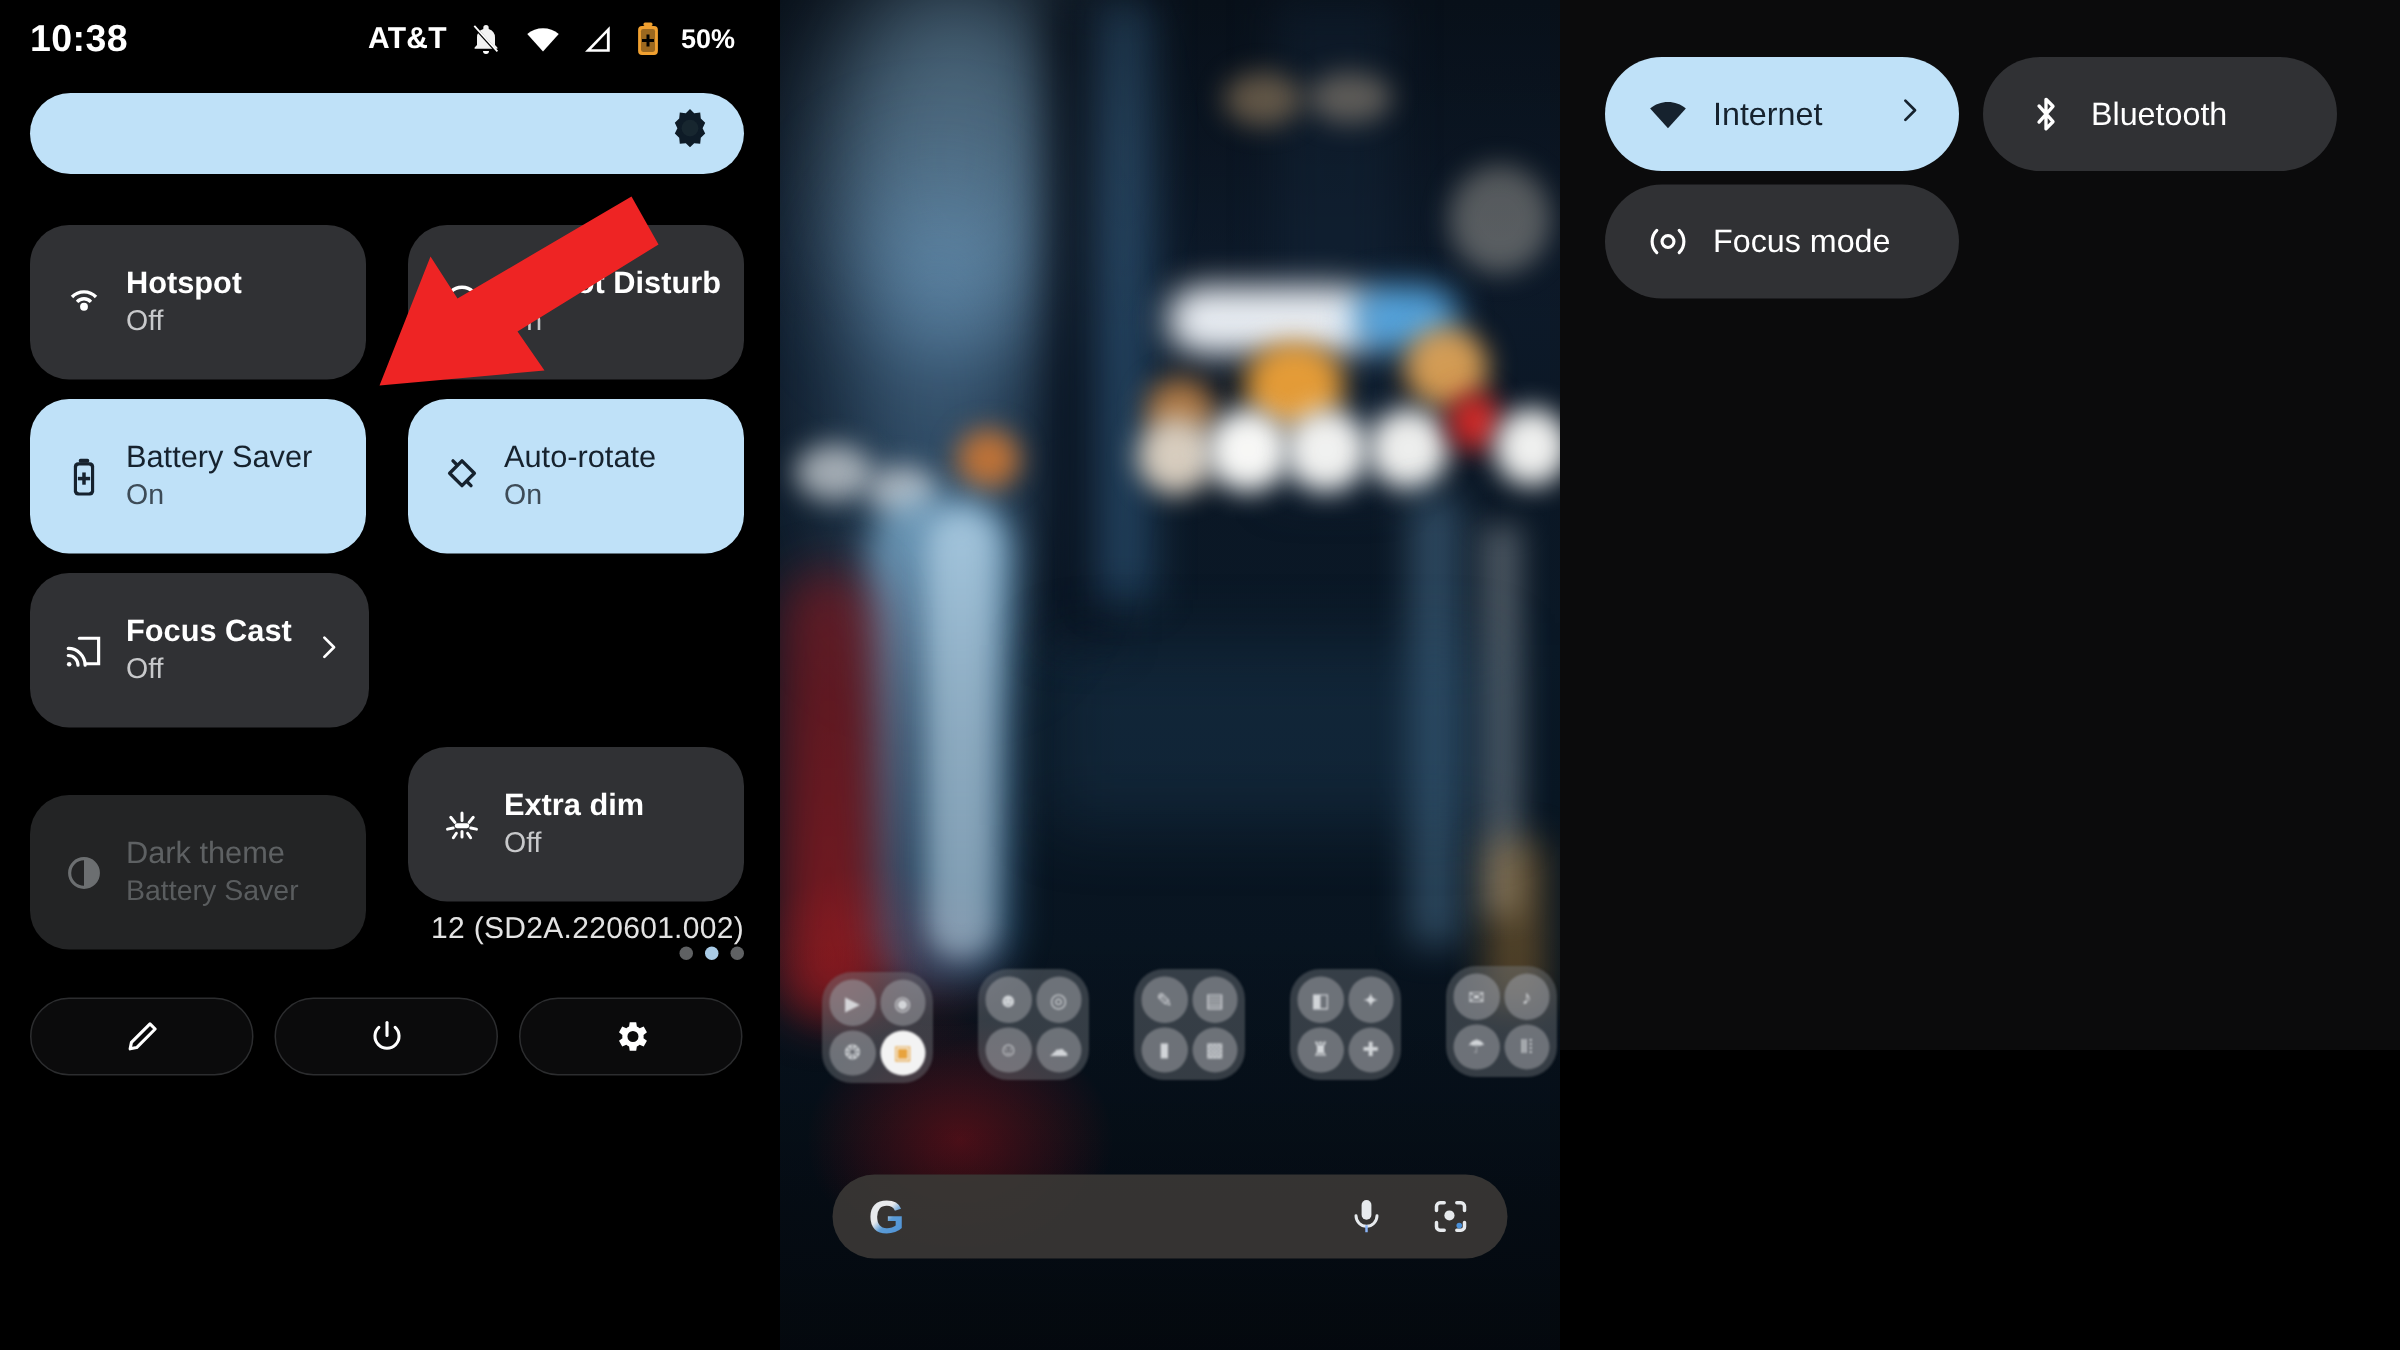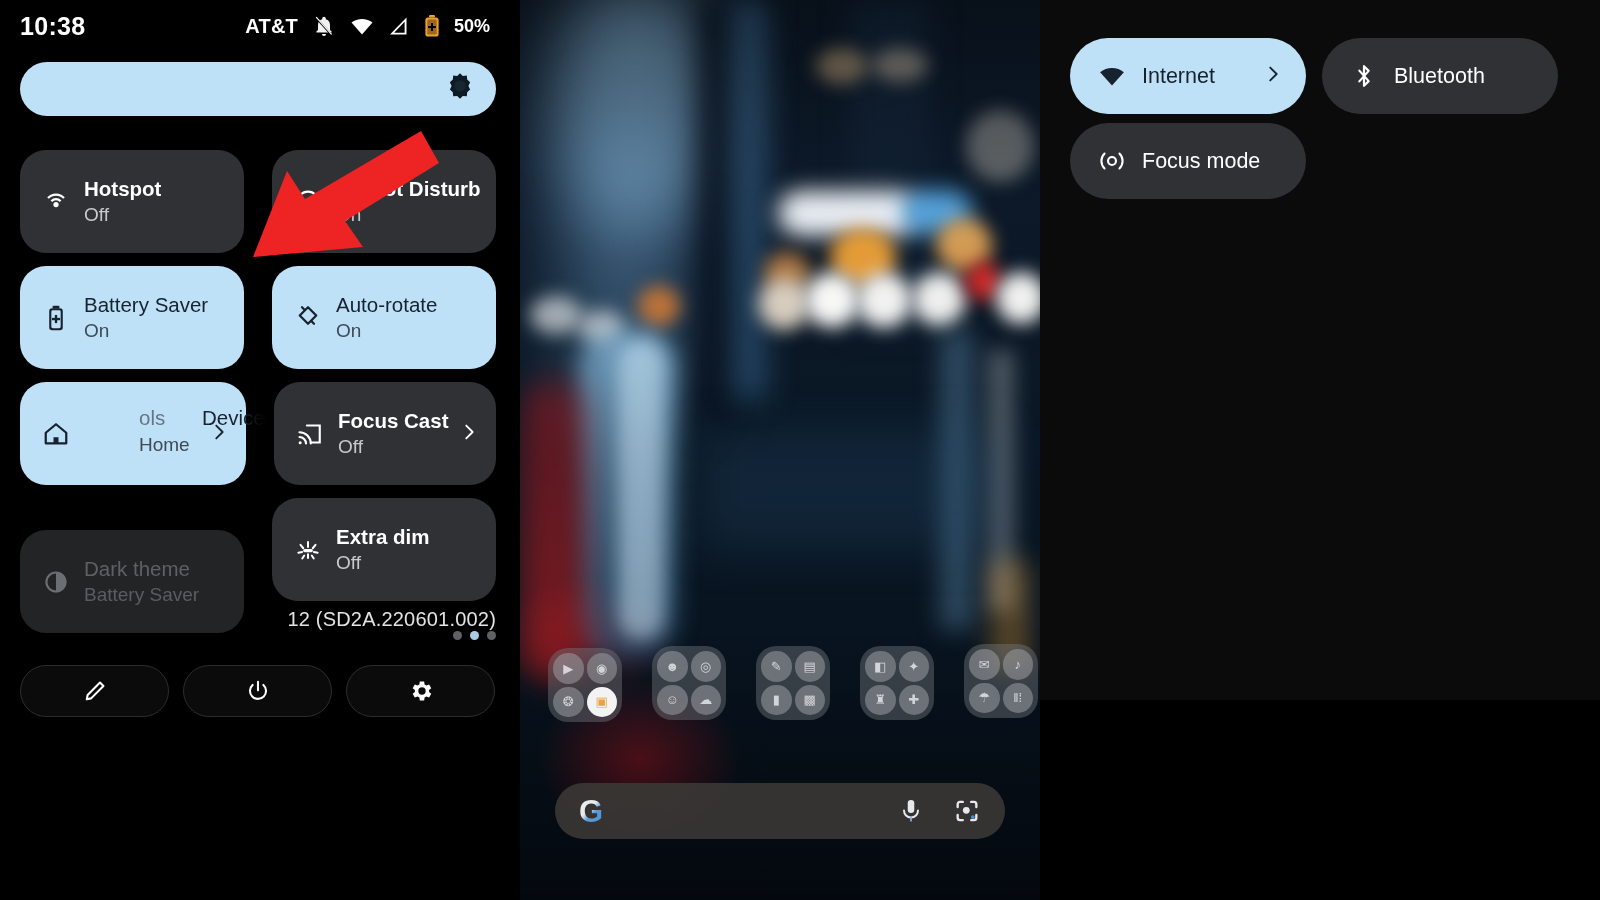--- a/index.html
+++ b/index.html
@@ -189,38 +189,20 @@
             </svg>
           </span>
           <span class="ttexts">
             <span class="tlabel">Auto-rotate</span>
             <span class="tsub">On</span>
           </span>
         </div>
       </div>
 
       <div class="trow">
-        <div class="tile on">
-          <span class="ticon">
-            <svg width="30" height="30" viewBox="0 0 24 24" fill="none" stroke="#16222e" stroke-width="1.8" stroke-linejoin="round">
-              <path d="M3.8 11 12 4.2l8.2 6.8v8.4H3.8V11Z"></path>
-                <rect x="10" y="14.6" width="4" height="4.8" fill="#16222e" stroke="none"></rect>
-            </svg>
-          </span>
-          <span class="dc-texts">
-            <span class="dc-out">ols</span>
-            <span class="dc-in">Device</span>
-            <span class="dc-sub">Home</span>
-          </span>
-          <span class="chev">
-            <svg width="22" height="22" viewBox="0 0 24 24" fill="none" stroke="#16222e" stroke-width="2" stroke-linecap="round" stroke-linejoin="round">
-                <path d="M9 5l7 7-7 7"></path>
-              </svg>
-          </span>
-        </div>
         <div class="tile">
           <span class="ticon">
             <svg width="30" height="30" viewBox="0 0 24 24" fill="none" stroke="#fff" stroke-width="1.7" stroke-linecap="round">
               <path d="M9.5 5.2h10.3v13.6H13"></path>
                 <path d="M3.6 14.4a5.2 5.2 0 0 1 5.2 5.2M3.6 10.6a9 9 0 0 1 9 9"></path>
               <circle cx="4.1" cy="19" r="1.2" fill="#fff" stroke="none"></circle>
             </svg>
           </span>
           <span class="ttexts">
             <span class="tlabel">Focus Cast</span>

